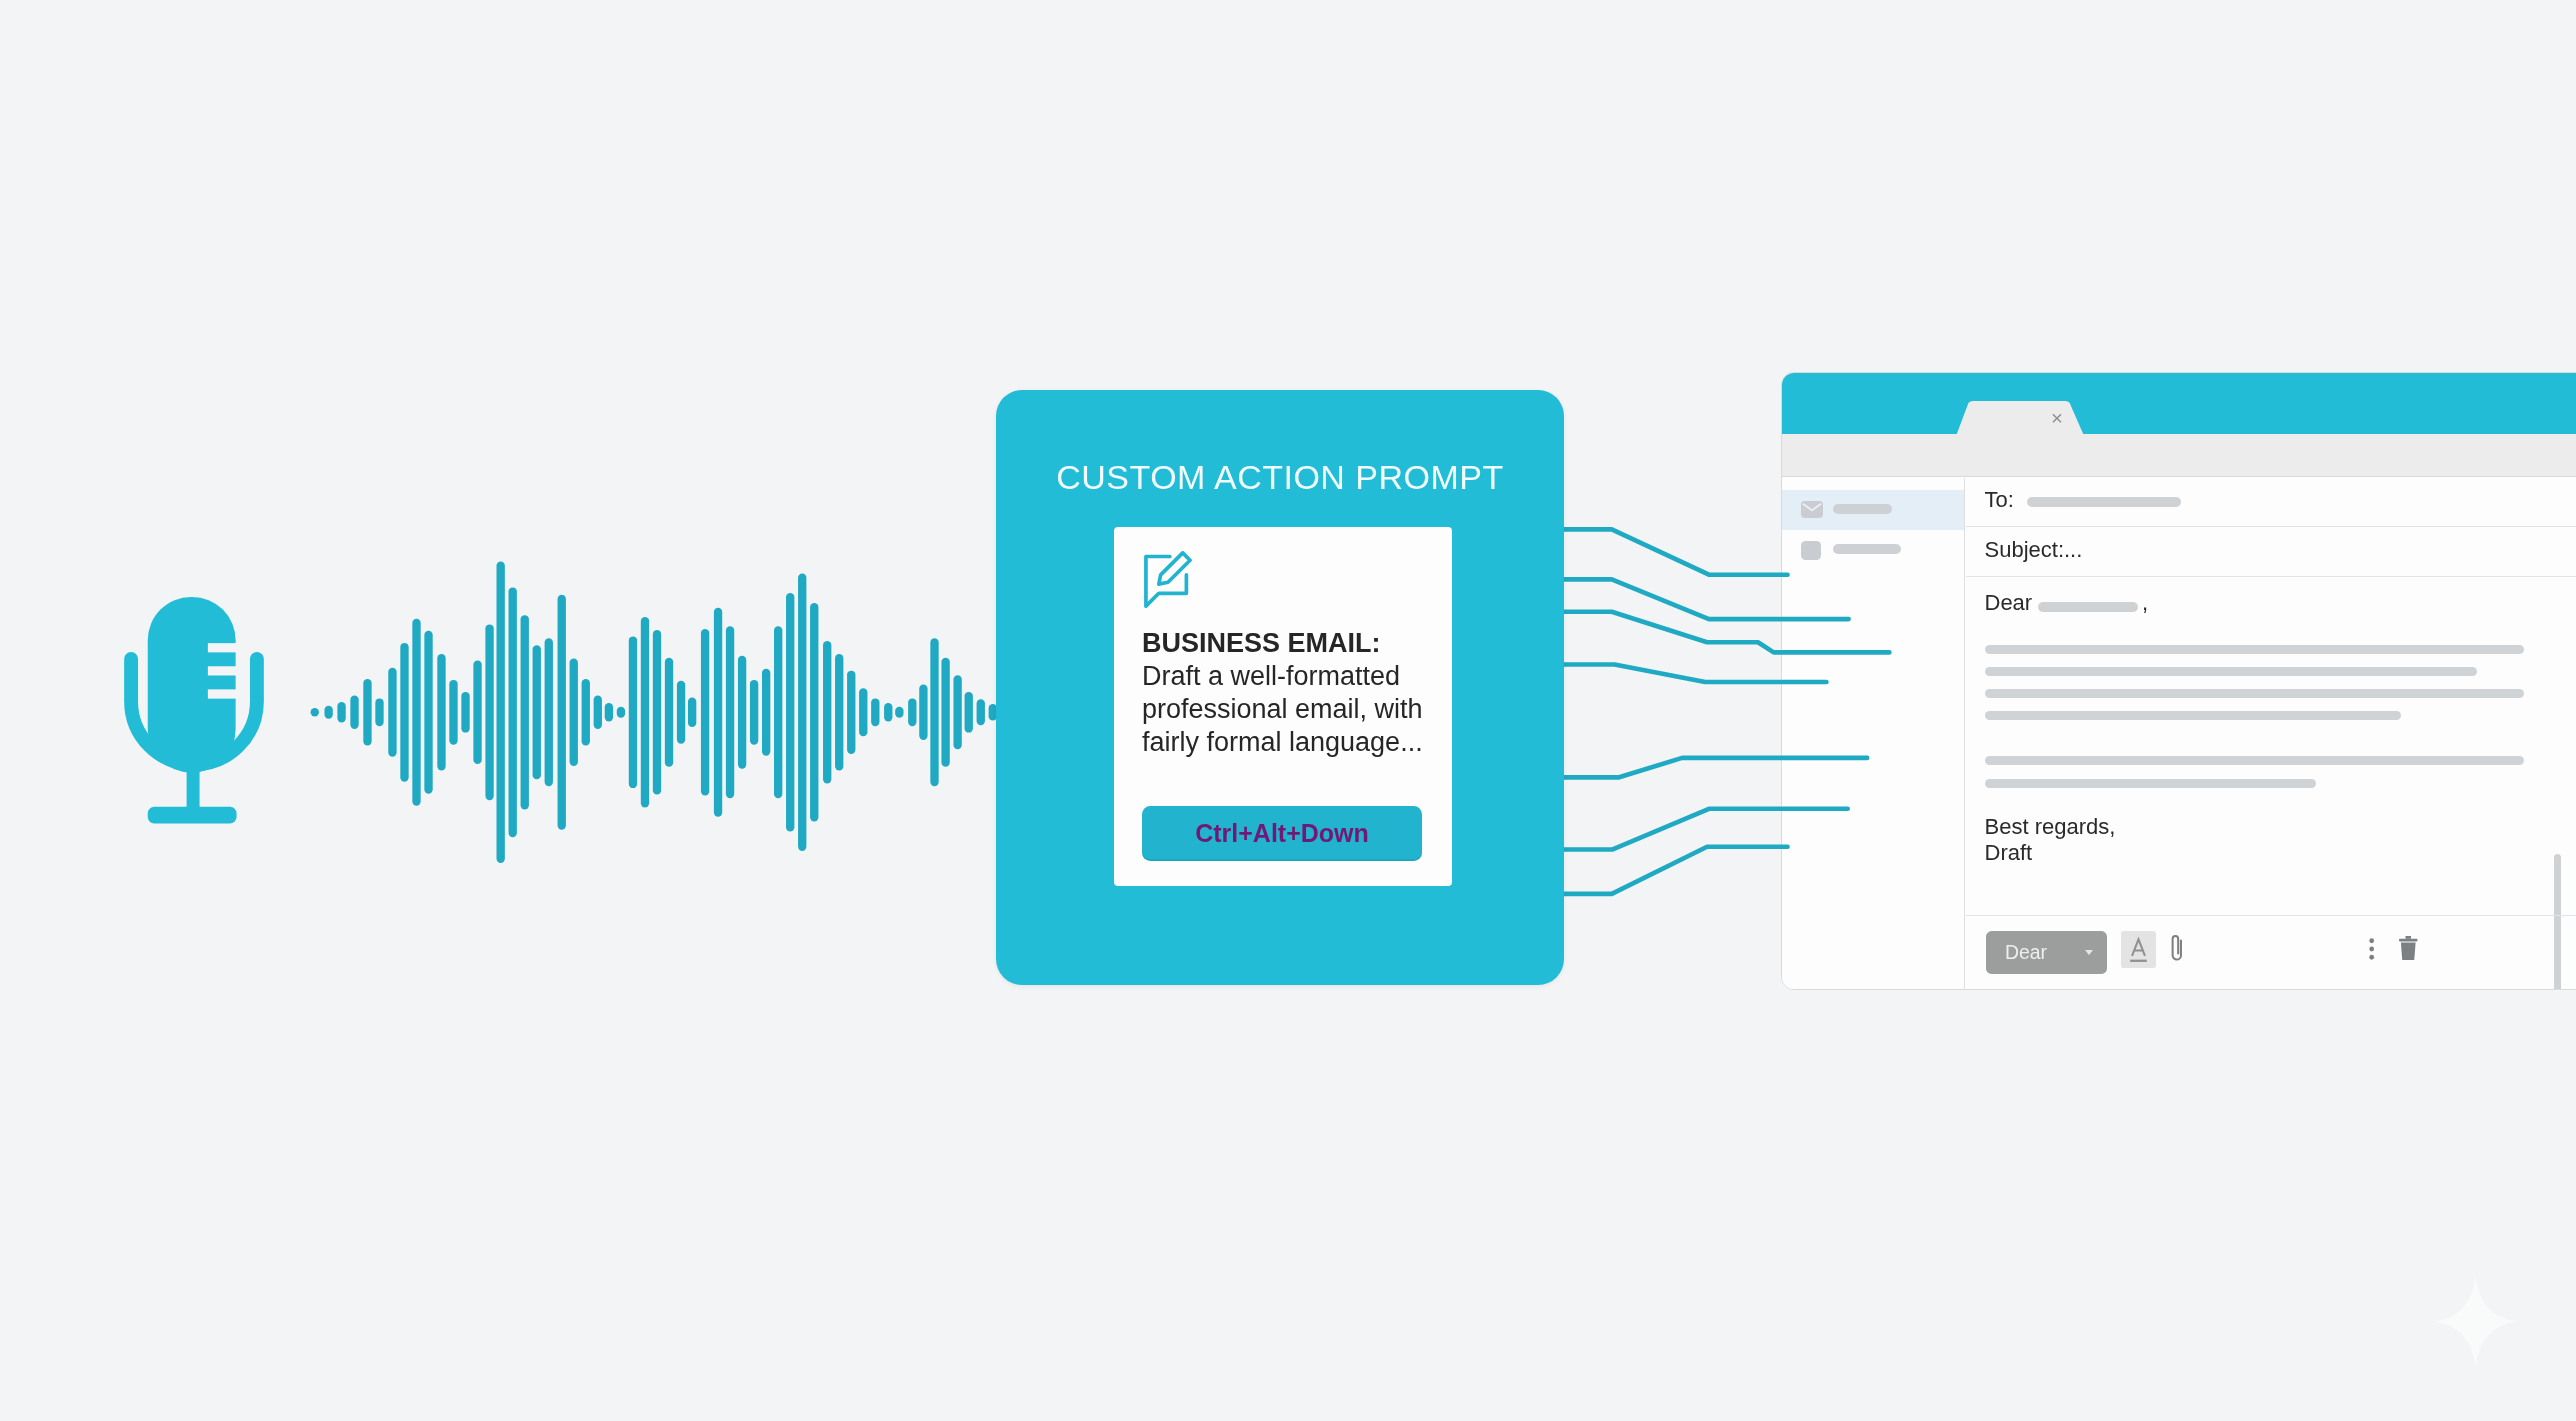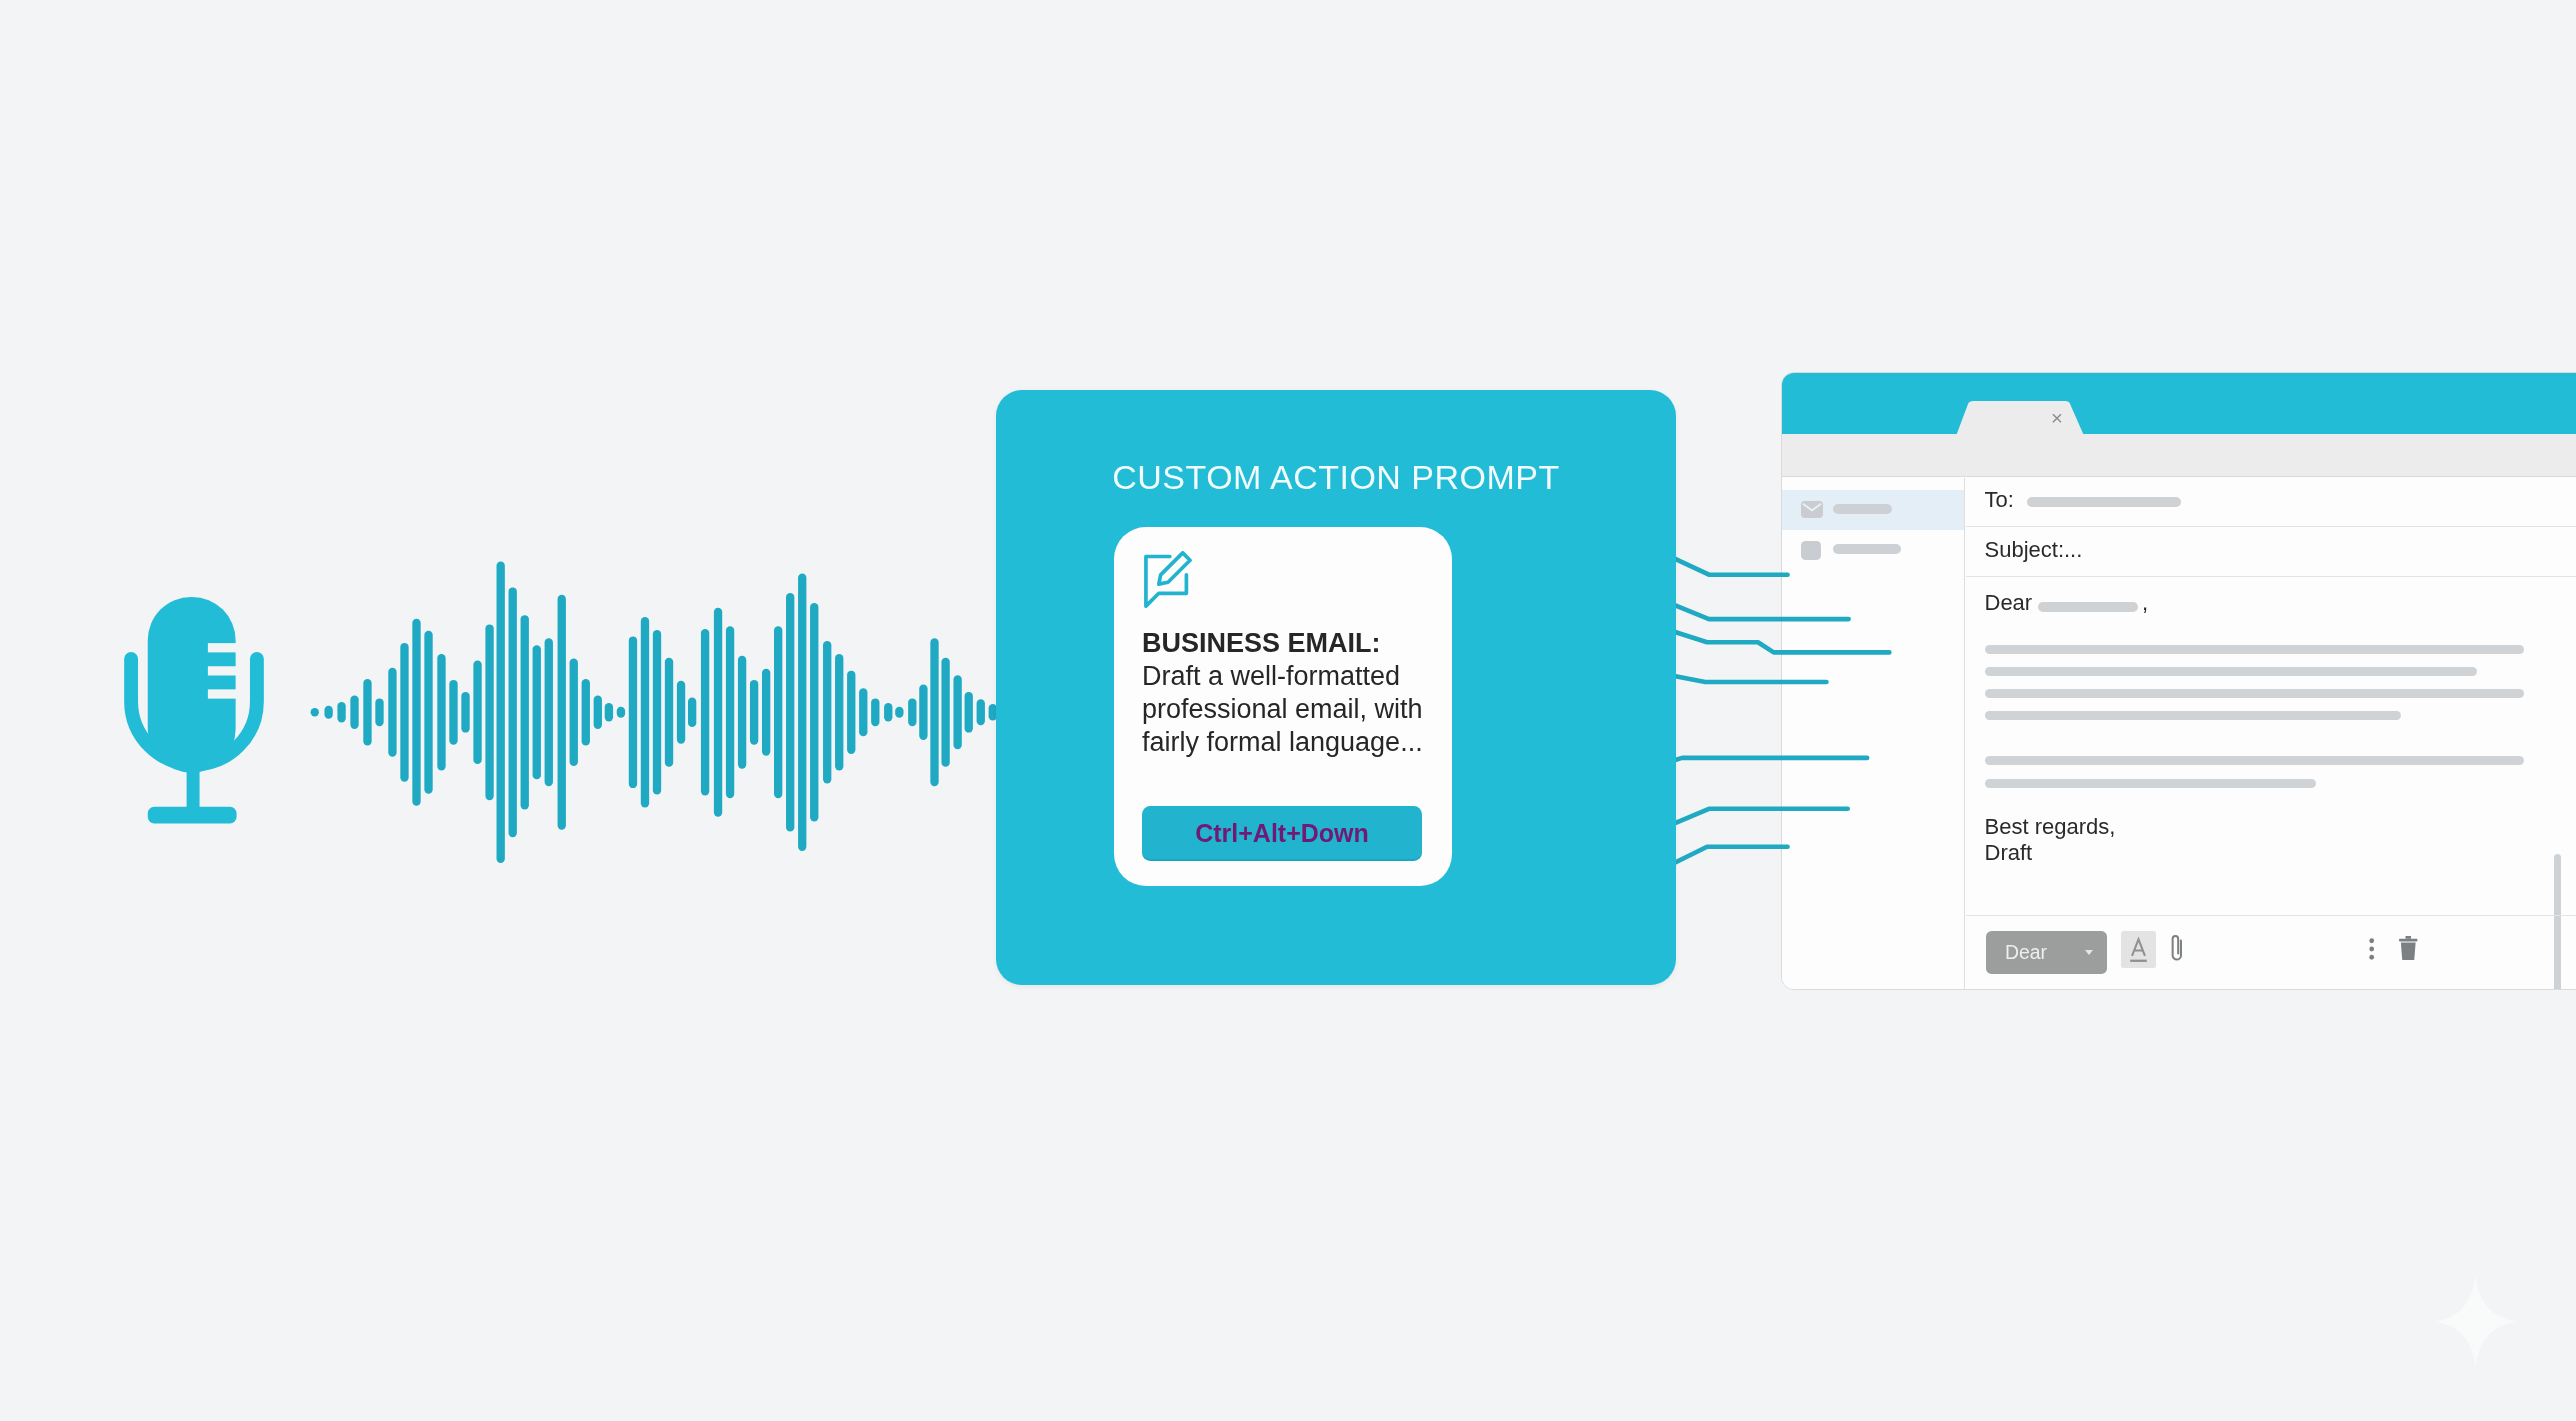--- a/index.html
+++ b/index.html
@@ -1,22 +1,22 @@
 <!DOCTYPE html>
 <html style="font-size:15px"><head>
 <meta charset="utf-8">
 <style>
   html,body{margin:0;padding:0;}
   body{width:2576px;height:1421px;background:#f2f4f5;position:relative;overflow:hidden;font-family:"Liberation Sans","DejaVu Sans",sans-serif;}
   .abs{position:absolute;}
   svg{display:block;}
   
-  .prompt-card{left:996px;top:390px;width:680px;height:595px;background:#22bcd6;border-radius:26px;box-shadow:0 1.9px 5.6px rgba(0,0,0,0.06);}
+  .prompt-card{left:996px;top:390px;width:568px;height:595px;background:#22bcd6;border-radius:26px;box-shadow:0 1.9px 5.6px rgba(0,0,0,0.06);}
   .prompt-title{position:absolute;left:0;right:0;top:68px;text-align:center;color:#f2fbfd;font-size:34px;letter-spacing:0.5px;}
-  .prompt-inner{position:absolute;left:118px;top:137px;width:338px;height:359px;background:#fdfdfd;border-radius:32px;}
+  .prompt-inner{position:absolute;left:118px;top:137px;width:338px;height:359px;background:#fdfdfd;border-radius:4px;}
   .edit-icon{position:absolute;left:28px;top:24px;}
   .prompt-text{position:absolute;left:28px;top:100px;width:305px;color:#262626;font-size:27px;line-height:33px;}
   .prompt-text .heading{font-weight:bold;display:block;}
   .shortcut{position:absolute;left:28px;top:279px;width:280px;height:55px;background:#22b4cf;border-radius:8.3px;color:#701a75;font-size:25px;line-height:55px;text-align:center;font-weight:bold;box-shadow:inset 0 -1.9px 0 rgba(0,0,0,0.08);}
   
   .mail{left:1781px;top:372px;width:833px;height:618px;background:#fdfdfd;border:1.9px solid #d8dadc;border-radius:13px;overflow:hidden;box-sizing:border-box;}
   .mail-header{position:absolute;left:0;top:0;right:0;height:61px;background:#22bcd6;}
   .mail-tab{position:absolute;left:174px;top:28px;width:128px;height:33px;}
   .tab-close{position:absolute;left:95px;top:7.4px;color:#8a8f93;font-size:20.4px;line-height:20.4px;}
   .mail-toolbar{position:absolute;left:0;top:61px;right:0;height:42px;background:#ececec;border-bottom:1.9px solid #dadada;}

